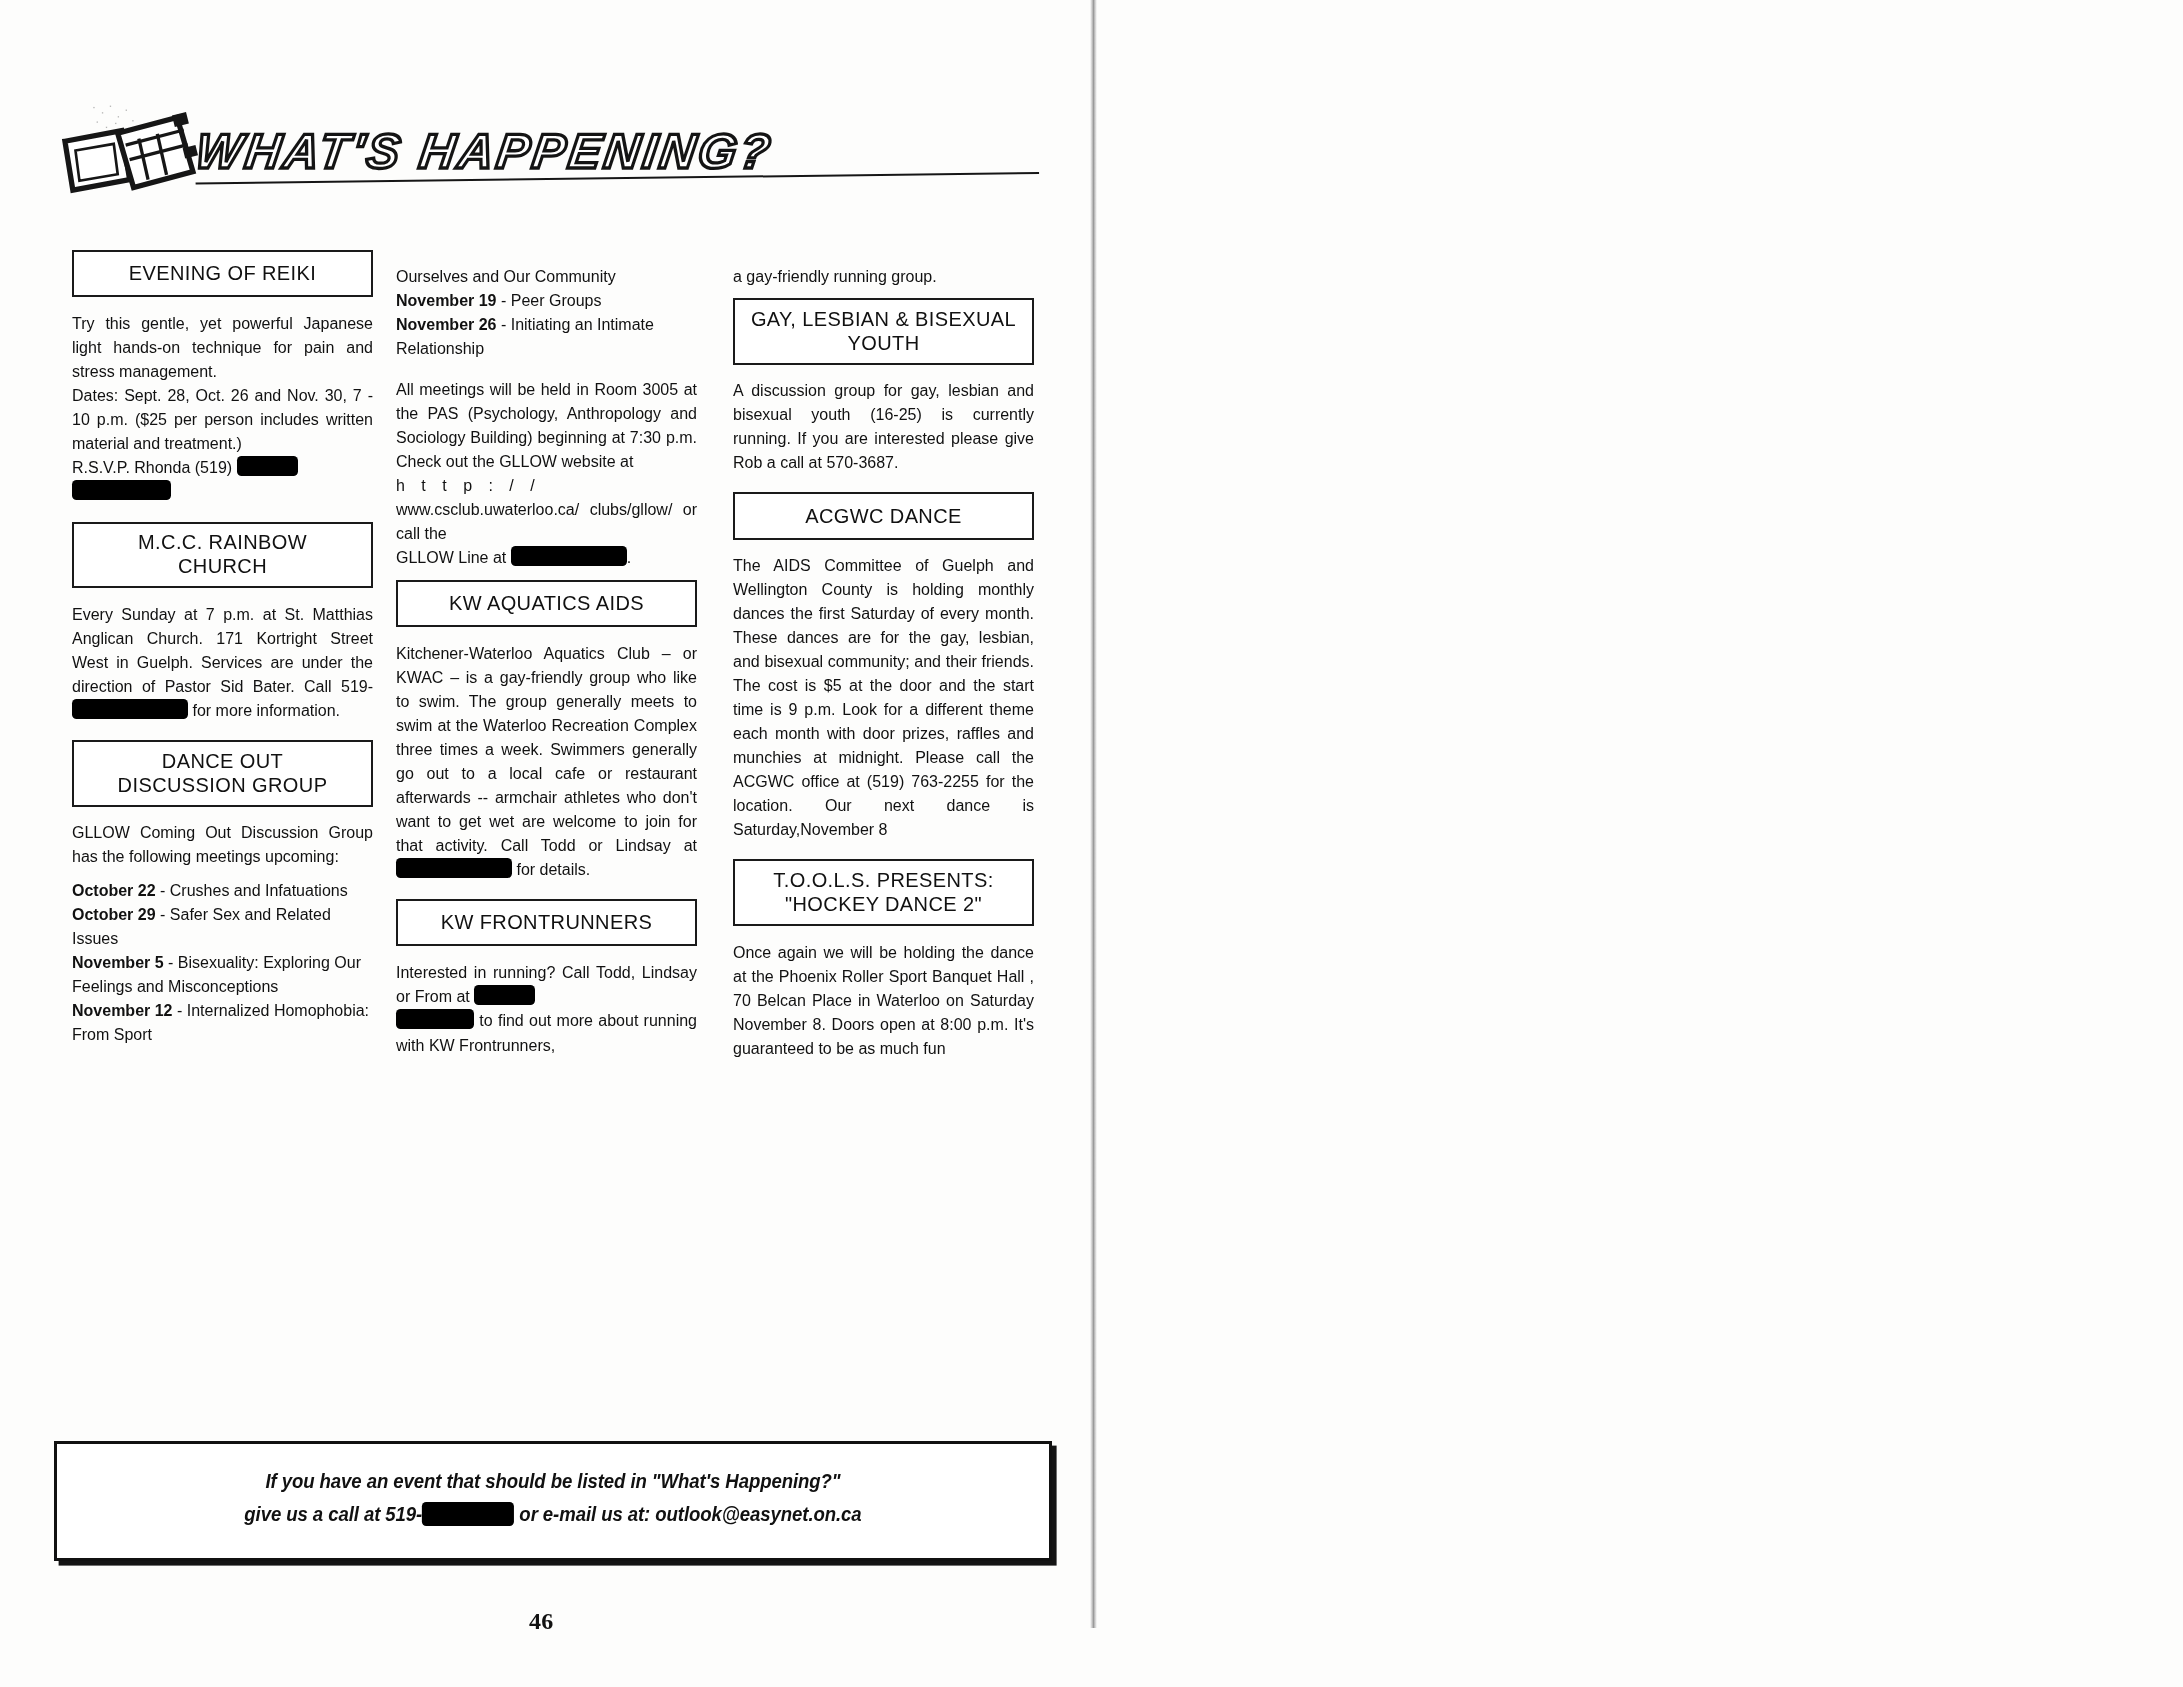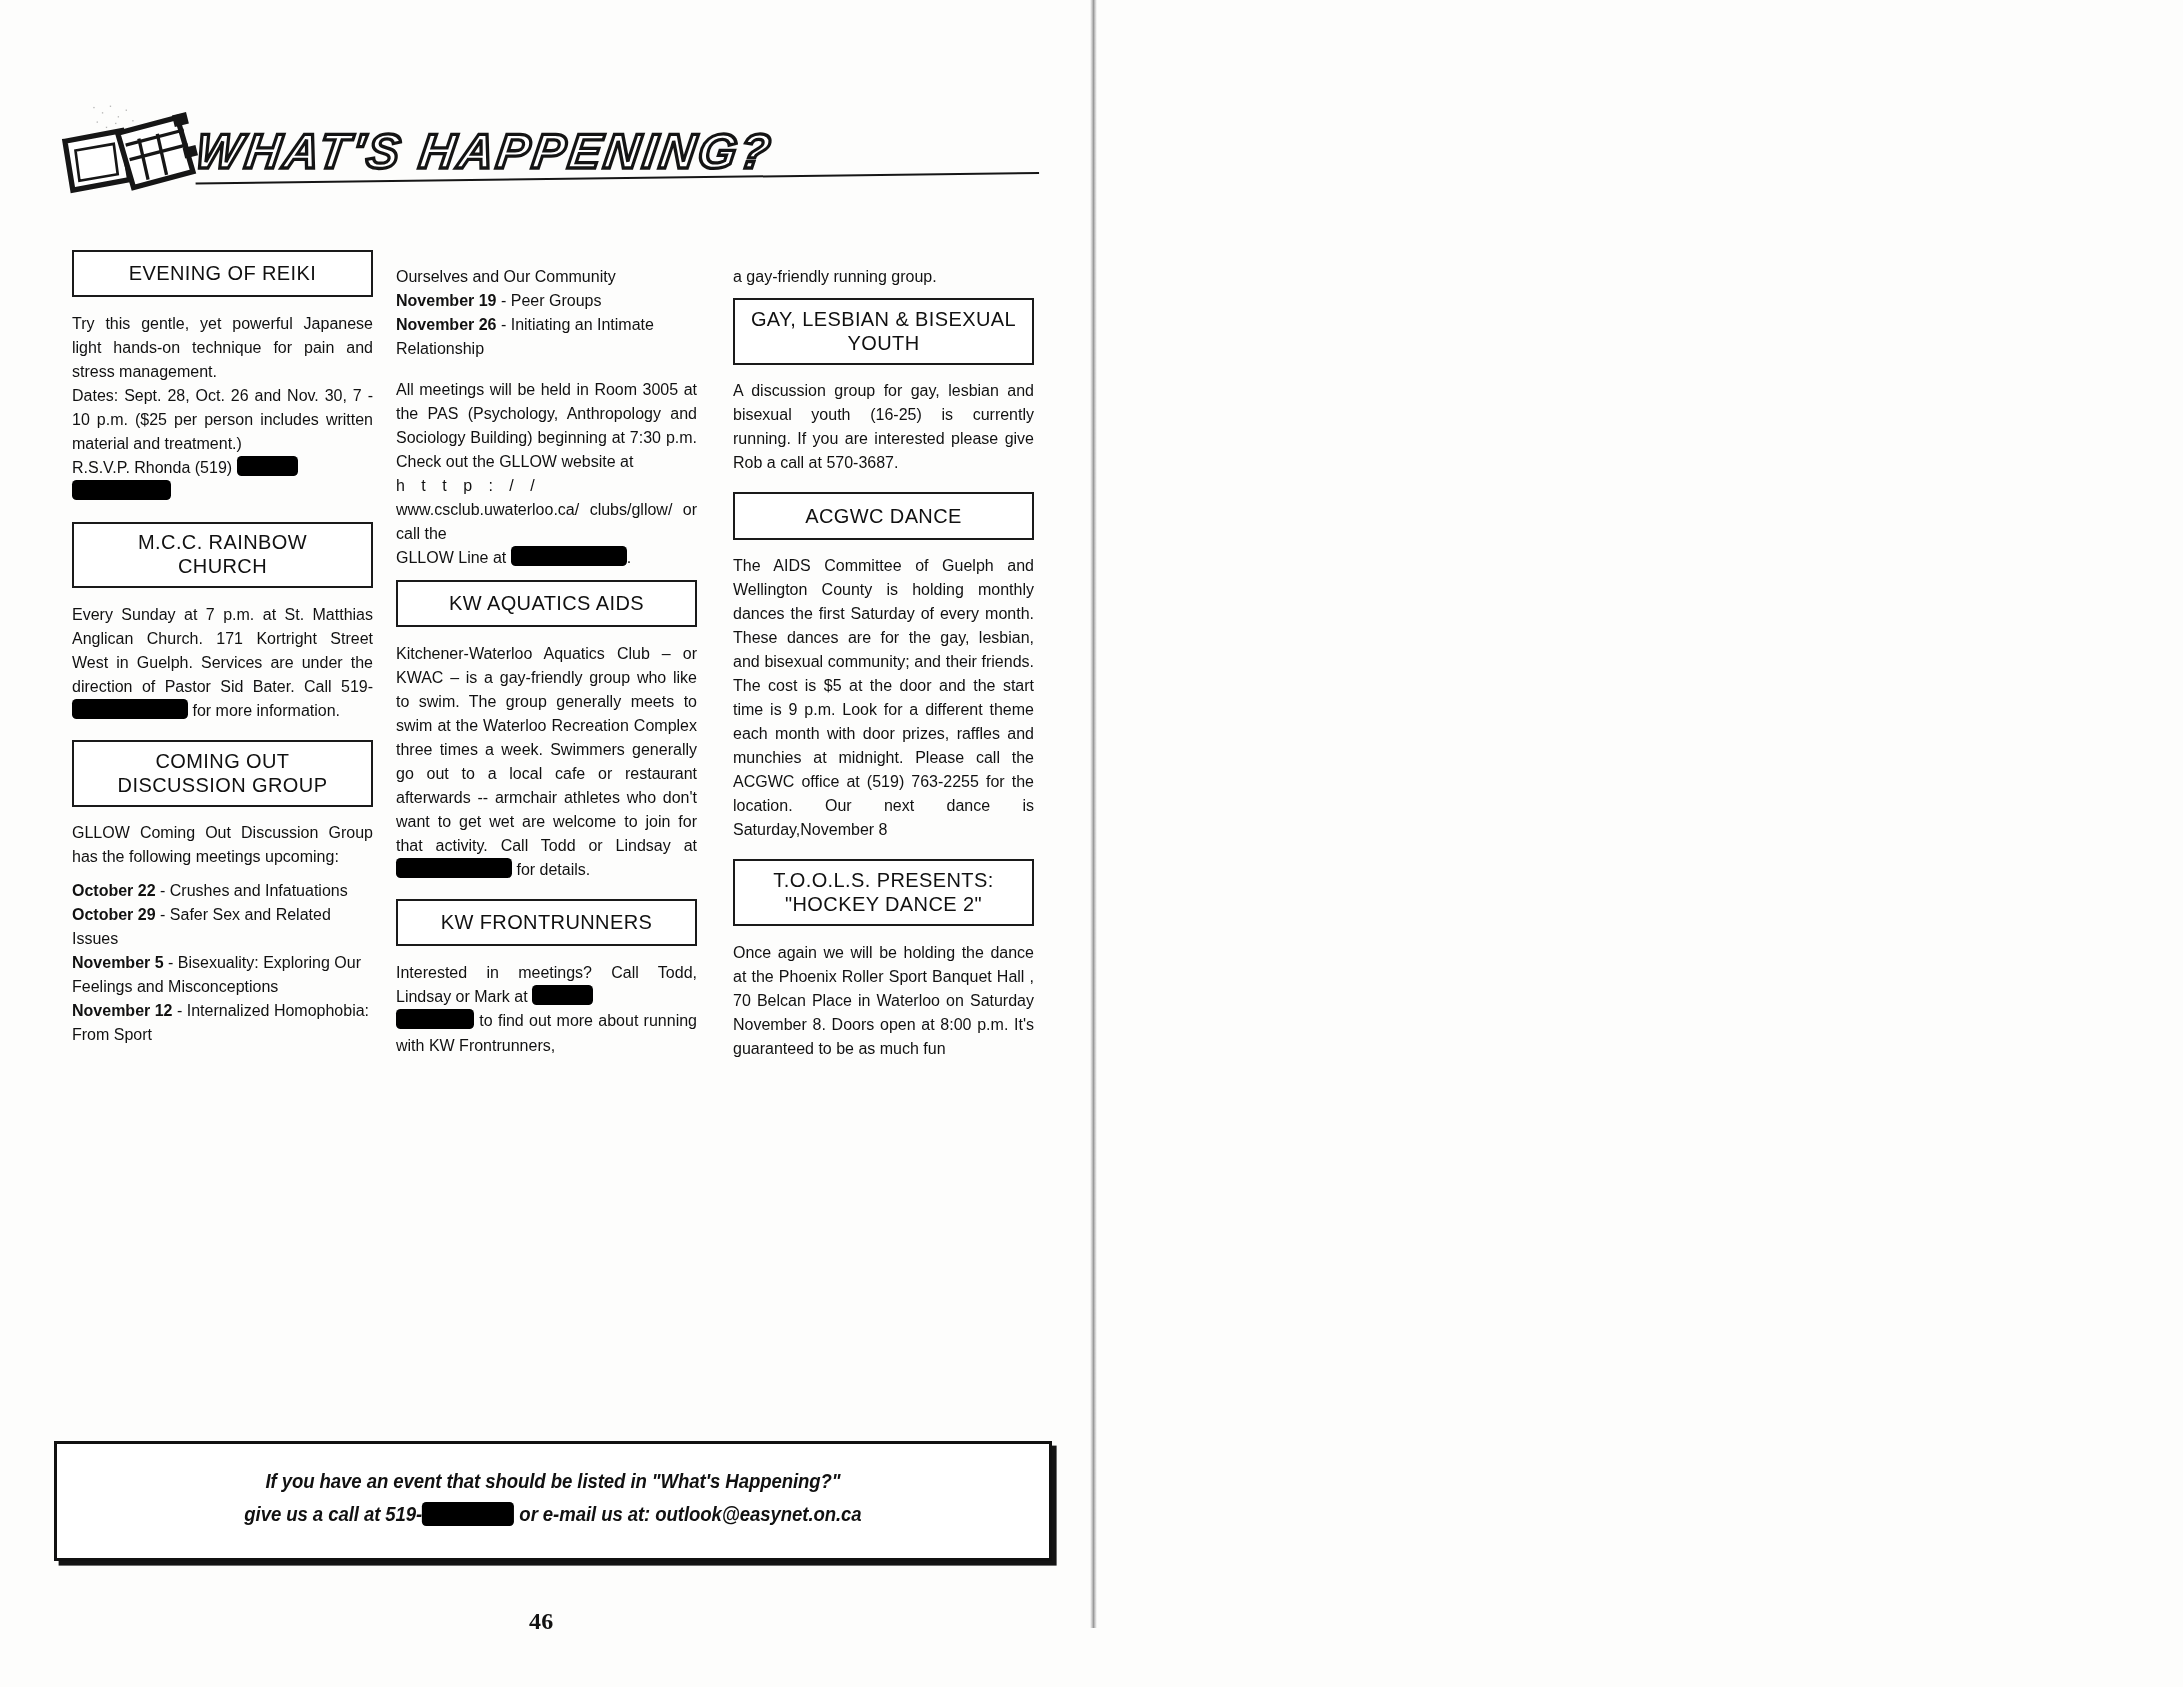--- a/index.html
+++ b/index.html
@@ -148,21 +148,21 @@
 
       <div class="sp"></div>
       <div class="hdr two">
         <span>M.C.C. RAINBOW</span><br>
         <span>CHURCH</span>
       </div>
       <p class="c-txt"><span>Every Sunday at 7 p.m. at St. Matthias Anglican Church. 171 Kortright Street West in Guelph.  Services are under the direction of Pastor Sid Bater.  Call 519-</span><span class="red w4"></span> <span>for more information.</span></p>
 
       <div class="sp"></div>
       <div class="hdr two">
-        <span>COMING OUT</span><br>
+        <span>DANCE OUT</span><br>
         <span>DISCUSSION GROUP</span>
       </div>
       <p class="c-txt">GLLOW Coming Out Discussion Group has the following meetings upcoming:</p>
       <div class="sp-s"></div>
       <p class="c-txt tight"><b class="bd">October 22</b><span> - Crushes and Infatuations</span></p>
       <p class="c-txt tight"><b class="bd">October 29</b><span> - Safer Sex and Related Issues</span></p>
       <p class="c-txt tight"><b class="bd">November 5</b><span> - Bisexuality: Exploring Our Feelings and Misconceptions</span></p>
       <p class="c-txt tight"><b class="bd">November 12</b><span> - Internalized Homophobia: From Sport</span></p>
     </div>
 
@@ -175,21 +175,21 @@
       <p class="c-txt" style="letter-spacing:6px;text-align:justify;">h t t p : / /</p>
       <p class="c-txt">www.csclub.uwaterloo.ca/ clubs/gllow/ or call the</p>
       <p class="c-txt tight"><span>GLLOW Line at</span> <span class="red w4"></span><span>.</span></p>
 
       <div class="sp-s"></div>
       <div class="hdr">KW AQUATICS AIDS</div>
       <p class="c-txt"><span>Kitchener-Waterloo Aquatics Club – or KWAC – is a gay-friendly group who like to swim.  The group generally meets to swim at the Waterloo Recreation Complex three times a week.  Swimmers generally go out to a local cafe or restaurant afterwards -- armchair athletes who don't want to get wet are welcome to join for that activity.  Call Todd or Lindsay at</span> <span class="red w4"></span> <span>for details.</span></p>
 
       <div class="sp"></div>
       <div class="hdr">KW FRONTRUNNERS</div>
-      <p class="c-txt"><span>Interested in meetings?  Call Todd, Lindsay or Mark at</span> <span class="red w1"></span><br><span class="red w2"></span> <span>to find out more about running with KW Frontrunners,</span></p>
+      <p class="c-txt"><span>Interested in running?  Call Todd, Lindsay or From at</span> <span class="red w1"></span><br><span class="red w2"></span> <span>to find out more about running with KW Frontrunners,</span></p>
     </div>
 
     <div class="col" style="left:733px;top:265px;width:301px;">
       <p class="c-txt tight">a gay-friendly running group.</p>
       <div class="sp-s"></div>
       <div class="hdr two">
         <span>GAY, LESBIAN &amp; BISEXUAL</span><br>
         <span>YOUTH</span>
       </div>
       <p class="c-txt">A discussion group for gay, lesbian and bisexual youth (16-25) is currently running. If you are interested please give Rob a call at 570-3687.</p>

